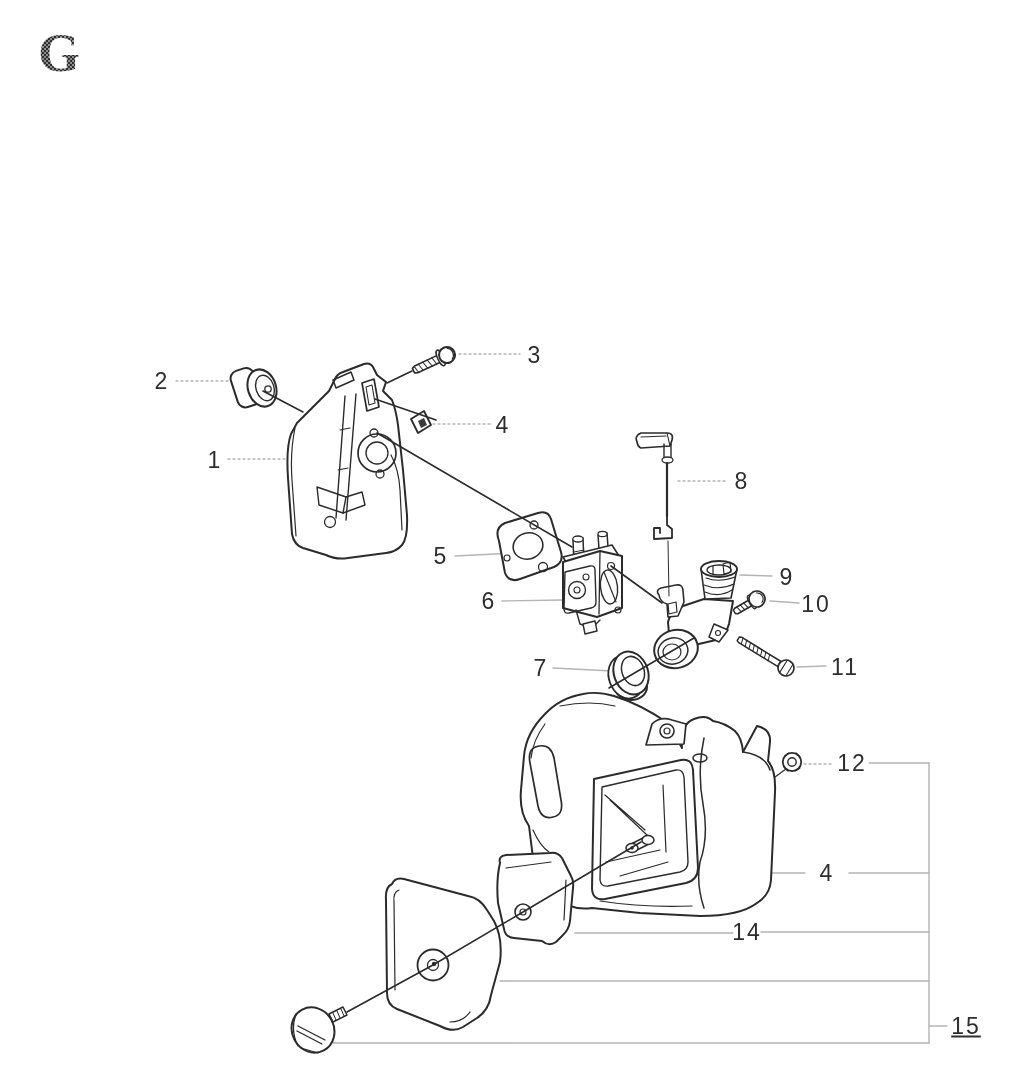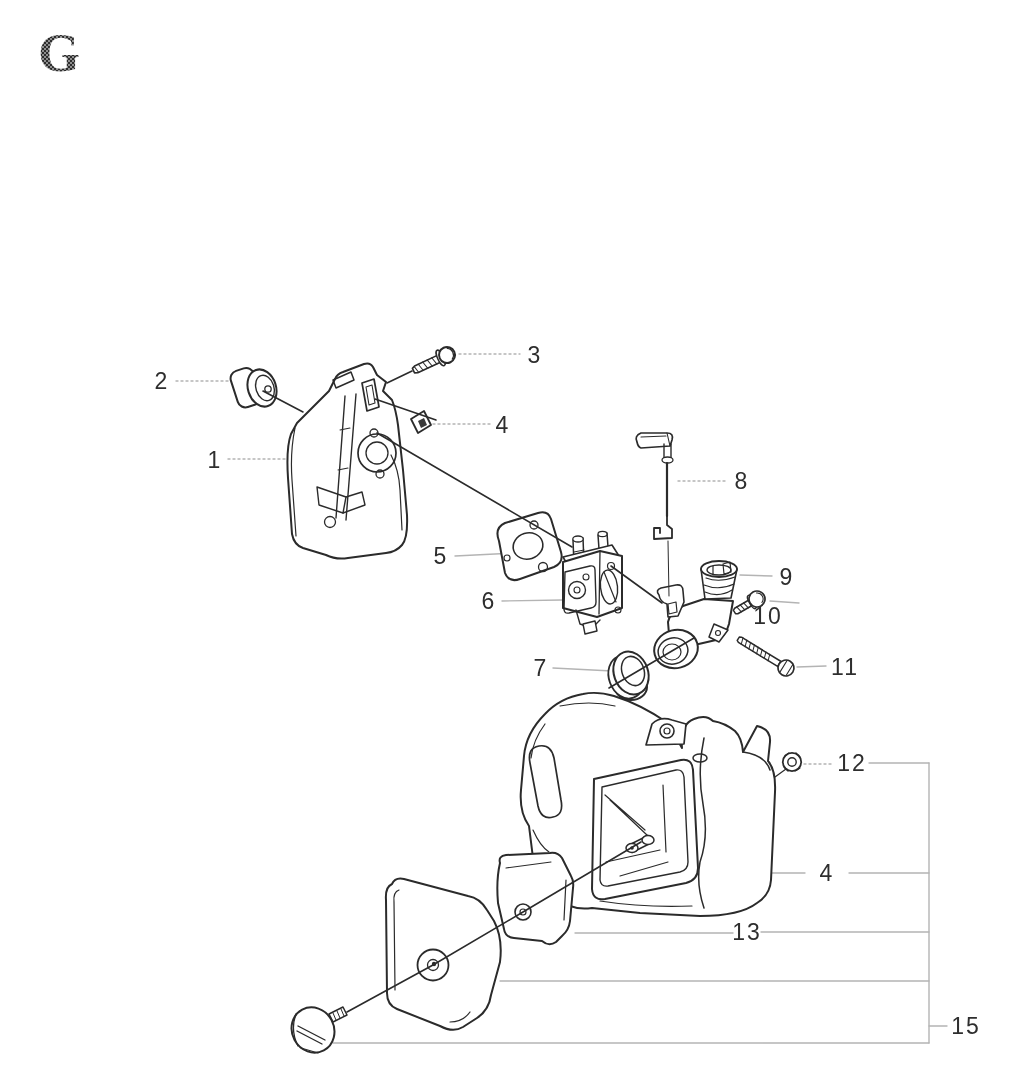--- a/index.html
+++ b/index.html
@@ -273,20 +273,20 @@
   <div id="callout-layer">
       <div class="callout" style="left: 215px; top: 460px;">1</div>
       <div class="callout" style="left: 162px; top: 381px;">2</div>
       <div class="callout" style="left: 535px; top: 355px;">3</div>
       <div class="callout" style="left: 503px; top: 425px;">4</div>
       <div class="callout" style="left: 441px; top: 556px;">5</div>
       <div class="callout" style="left: 489px; top: 601px;">6</div>
       <div class="callout" style="left: 541px; top: 668px;">7</div>
       <div class="callout" style="left: 742px; top: 481px;">8</div>
       <div class="callout" style="left: 787px; top: 577px;">9</div>
-      <div class="callout" style="left: 768px; top: 604px; margin-top: 12px;">10</div>
+      <div class="callout" style="left: 816px; top: 604px;">10</div>
       <div class="callout" style="left: 845px; top: 667px; text-align: center;">11</div>
       <div class="callout" style="left: 852px; top: 763px;">12</div>
       <div class="callout" style="left: 827px; top: 873px;">4</div>
-      <div class="callout" style="left: 747px; top: 932px;">13</div>
-      <div class="callout" style="left: 966px; top: 1026px;">15</div>
+      <div class="callout" style="left: 747px; top: 932px;">14</div>
+      <div class="callout" style="left: 966px; top: 1026px; text-decoration: underline;">15</div>
     </div>
 </div>
 
 </body></html>

